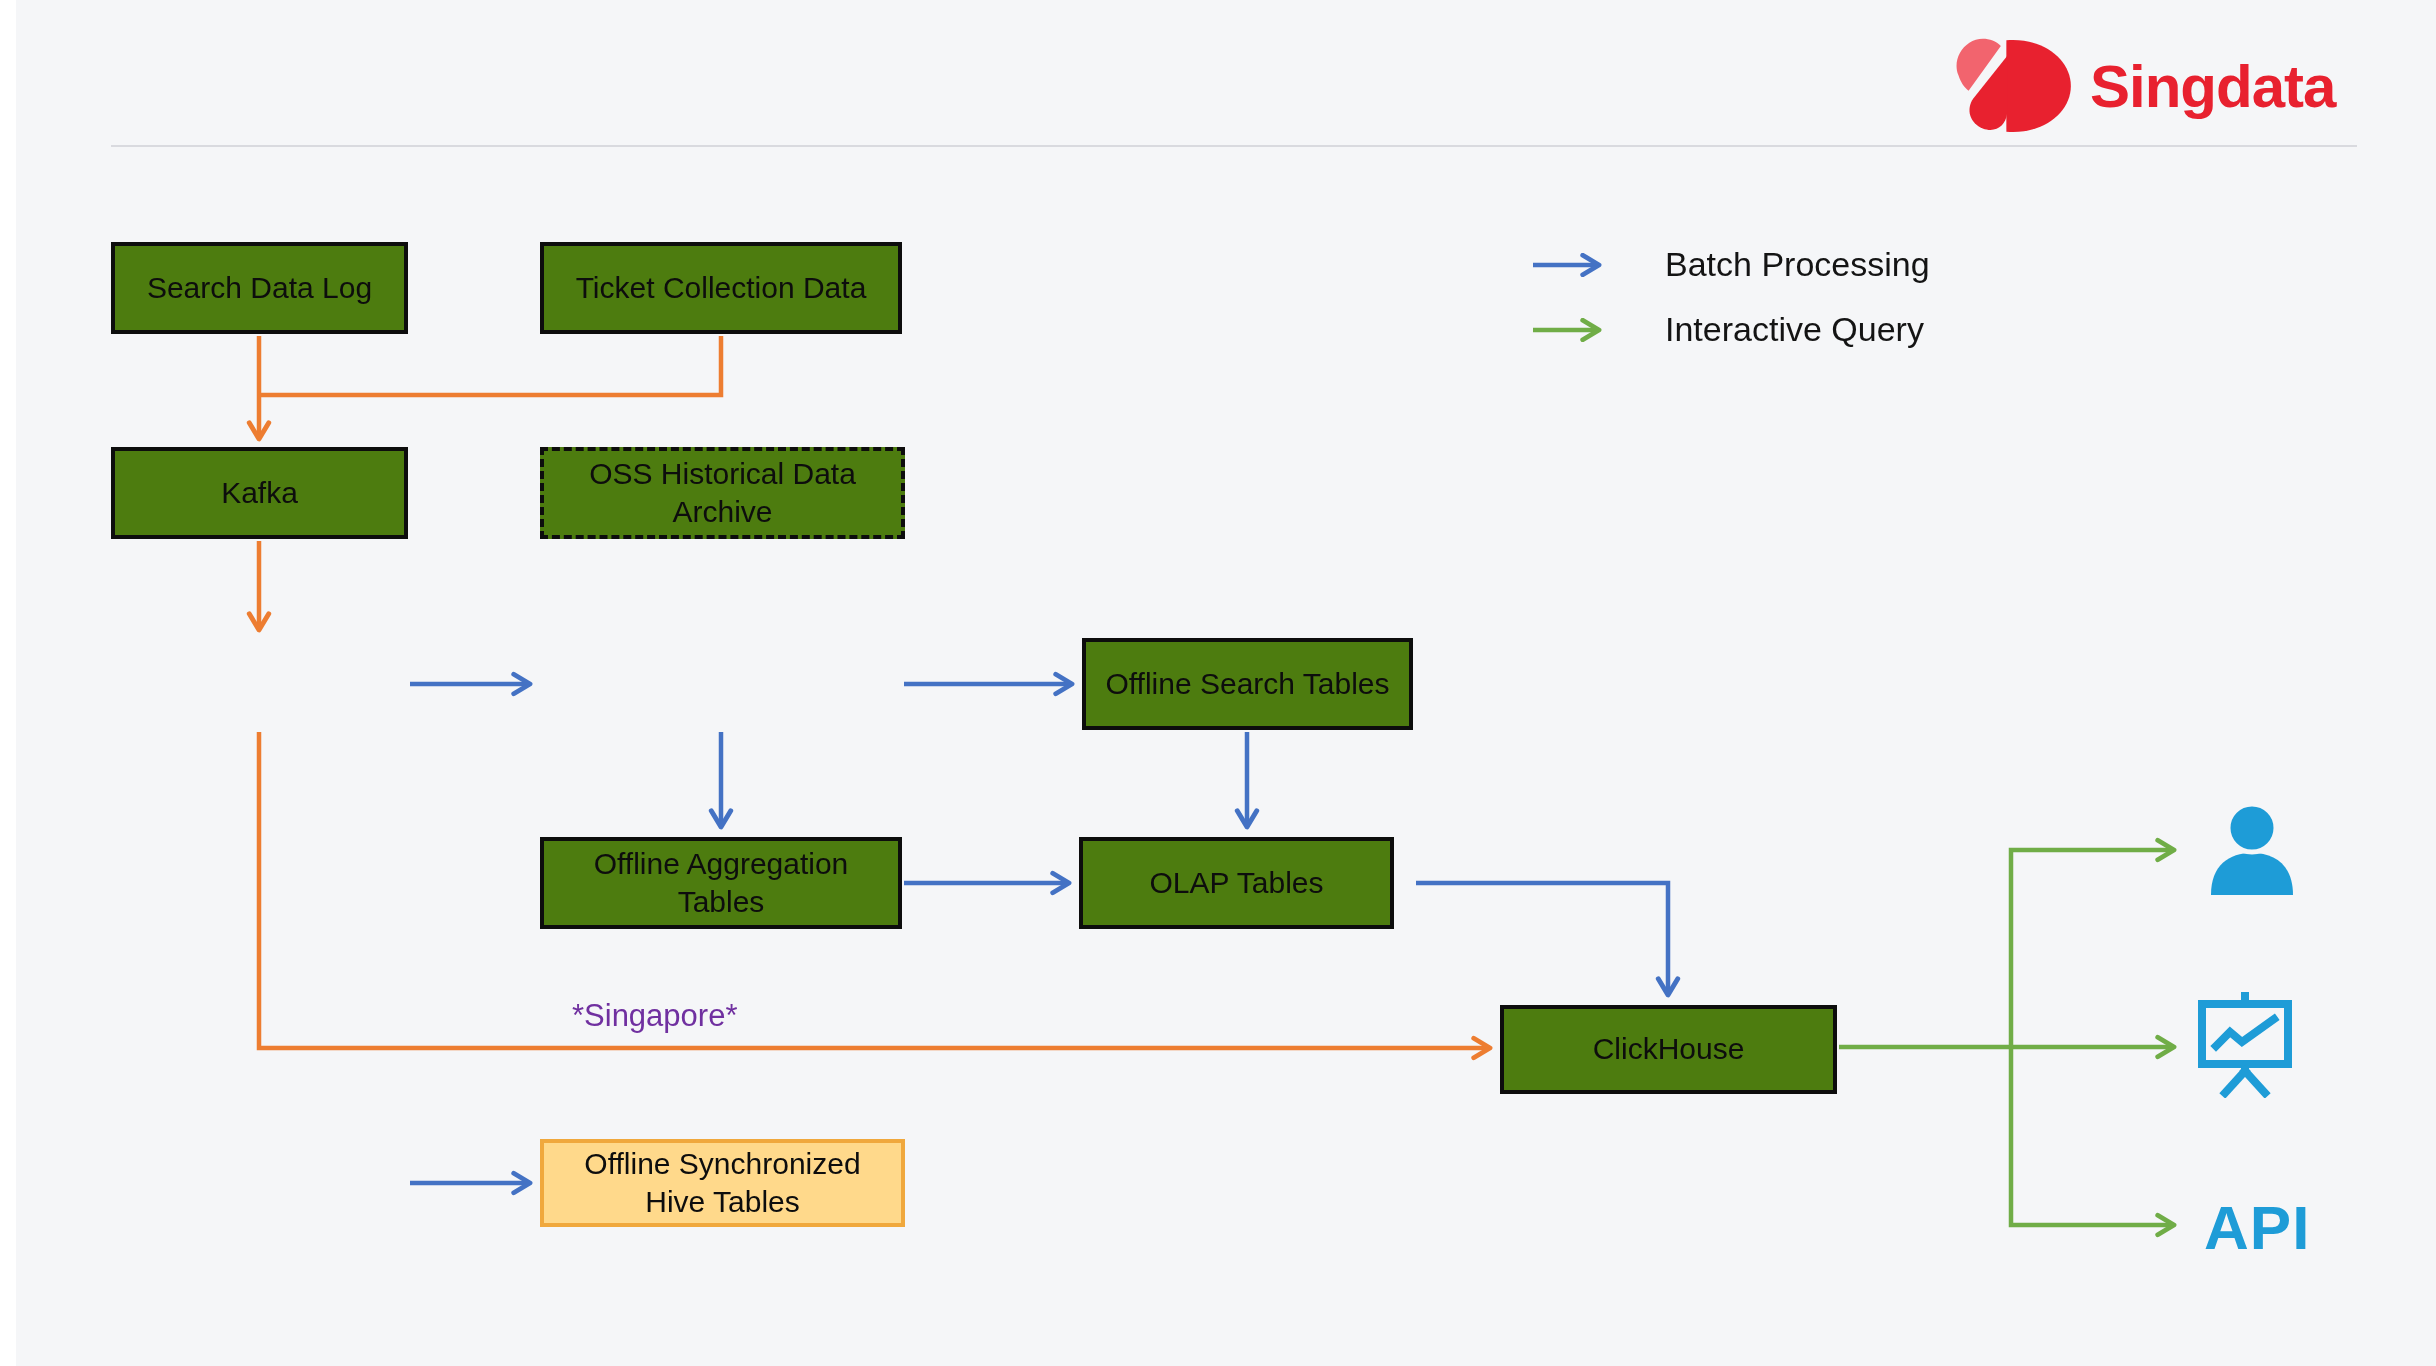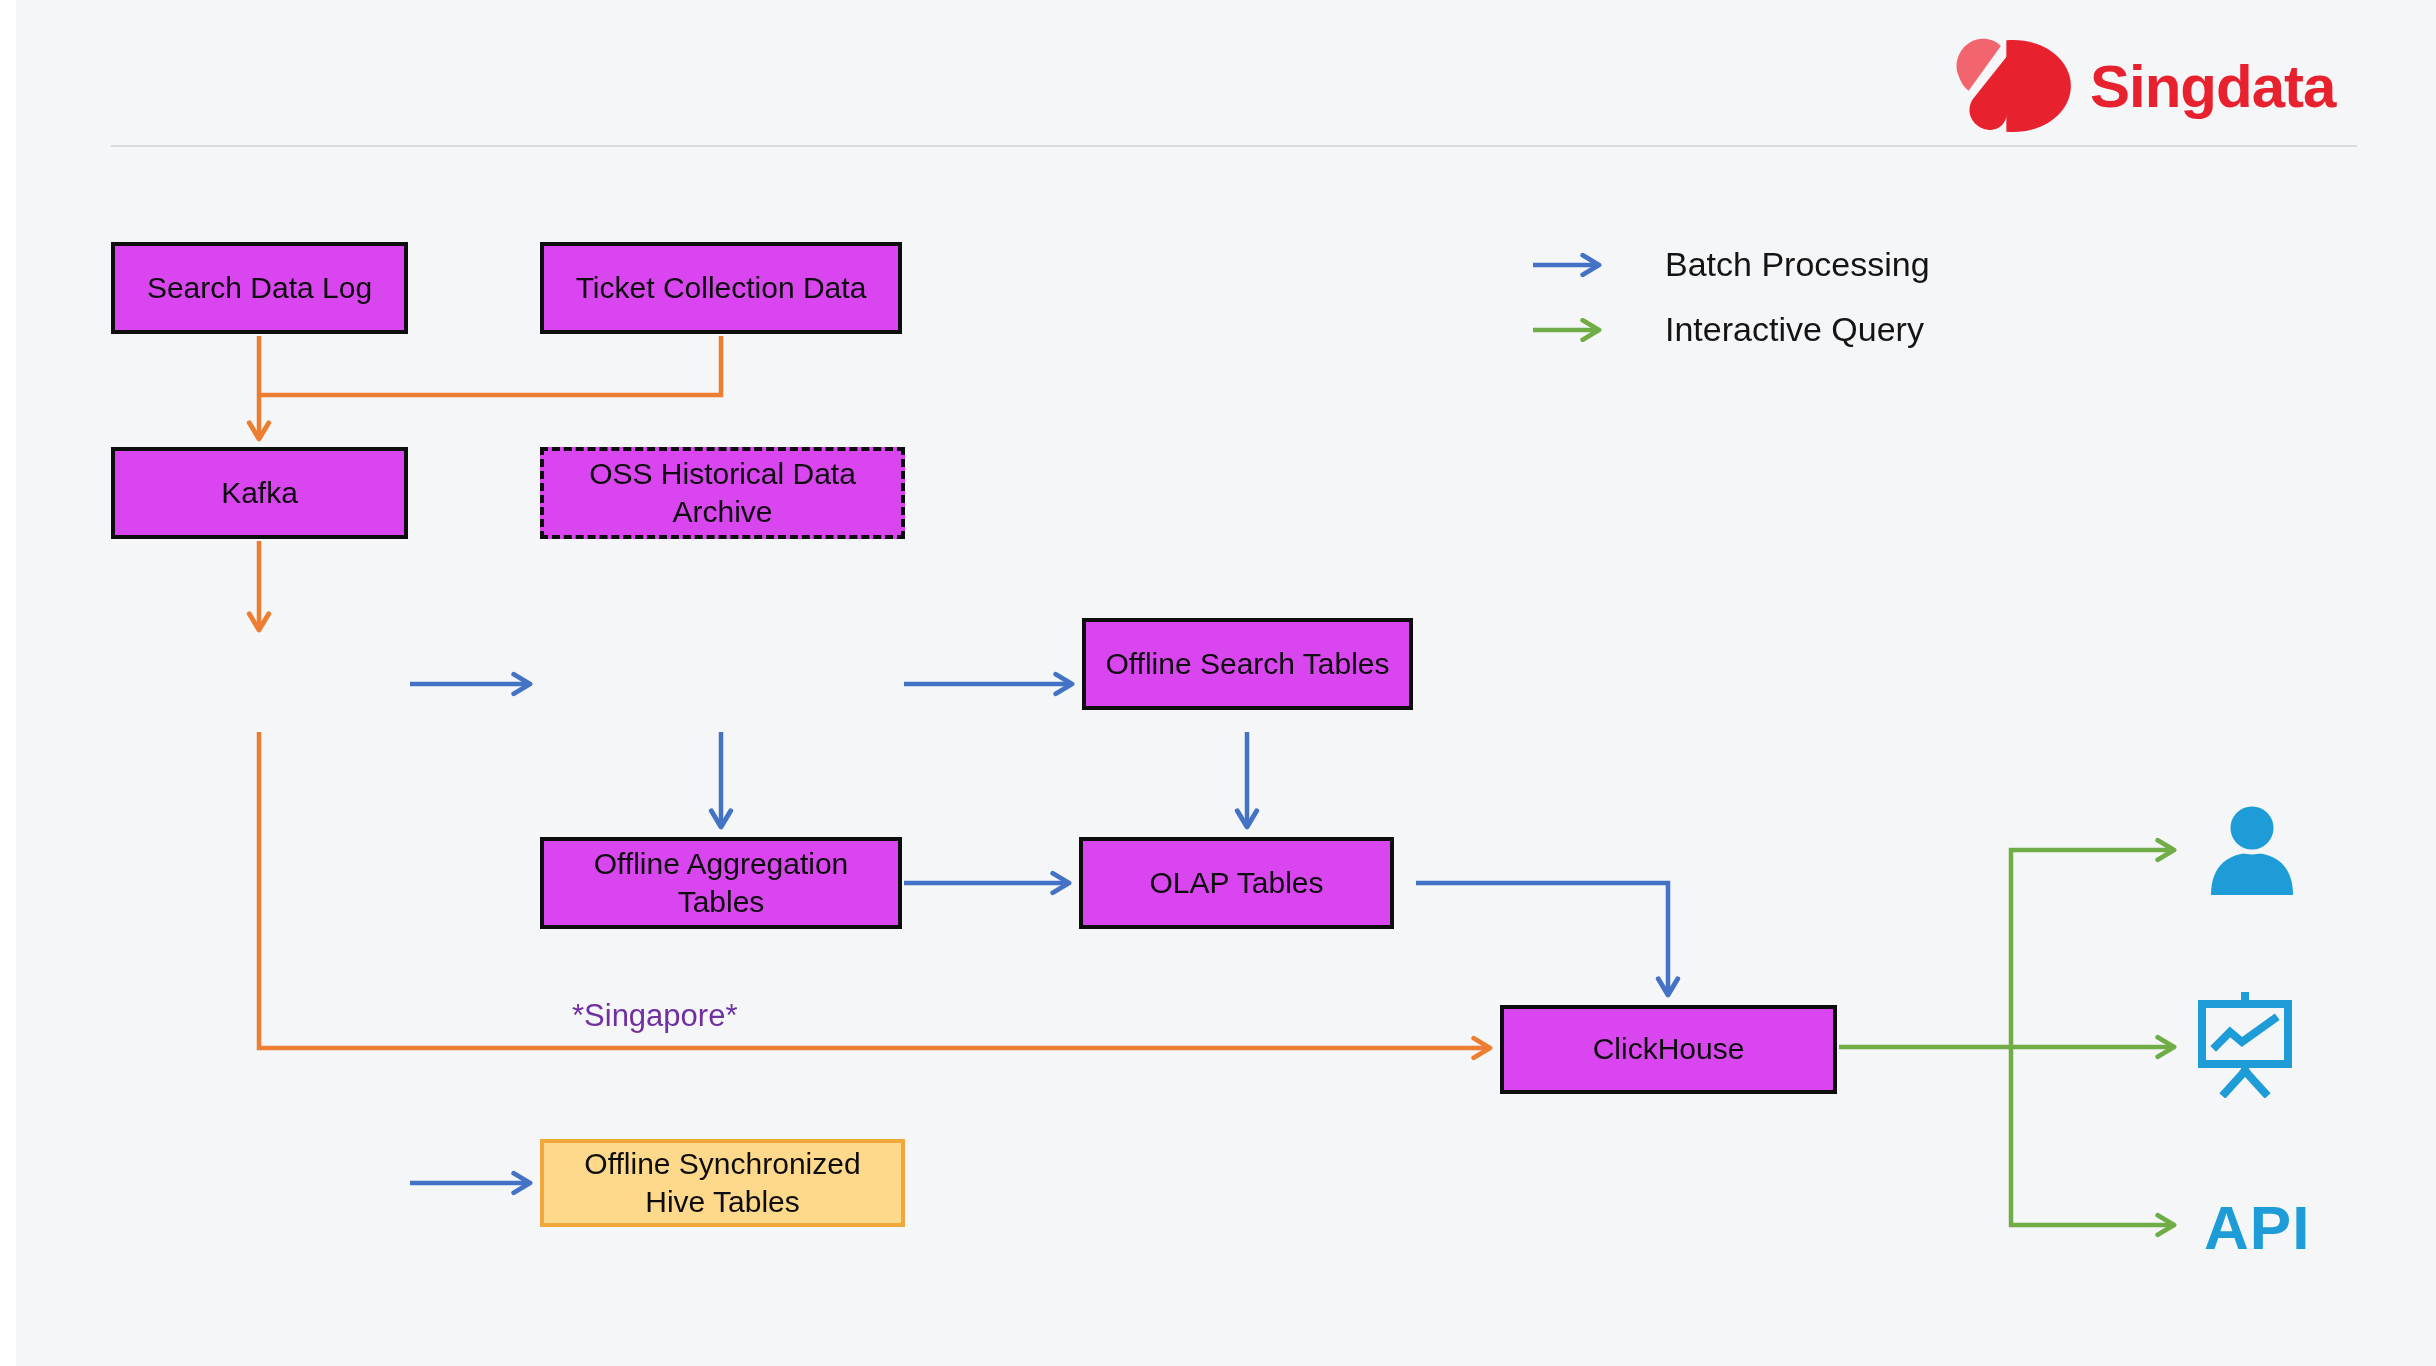--- a/index.html
+++ b/index.html
@@ -19,21 +19,21 @@
   .brand-mark { width:118px; height:96px; }
   .brand-word { font-size:60px; font-weight:bold; color:#E8212F; letter-spacing:-1px; }
   
   .legend { position:absolute; left:1515px; top:243px; display:flex; flex-direction:column; gap:22px; }
   .legend-row { display:flex; align-items:center; height:43px; }
   .legend-row svg { display:block; margin-right:48px; }
   .legend-label { font-size:34px; color:#141414; }
   
   .node {
     position:absolute; box-sizing:border-box;
-    background:#d946ef; border:4px solid #0d0d0d;
+    background:#4d7c0f; border:4px solid #0d0d0d;
     display:flex; align-items:center; justify-content:center;
     text-align:center; font-size:30px; line-height:1.27; padding:4px 12px;
   }
   .node--dashed { border-style:dashed; }
   .node--accent { background:#FFD98B; border-color:#F0A83D; }
   
   .flows { position:absolute; left:0; top:0; z-index:0; }
   .node, .annotation, .output-icon, .output-api { z-index:1; }
   
   .annotation {
@@ -112,21 +112,21 @@
   <div class="node" style="left:95px; top:242px; width:297px; height:92px;">Search Data Log</div>
 
   <div class="node" style="left:524px; top:242px; width:362px; height:92px;">Ticket Collection Data</div>
 
   <div class="node" style="left:95px; top:447px; width:297px; height:92px;">Kafka</div>
 
   <div class="node node--dashed" style="left:524px; top:447px; width:365px; height:92px;">OSS Historical Data Archive</div>
 
 
 
-  <div class="node" style="left:1066px; top:618px; width:331px; height:92px;">Offline Search Tables</div>
+  <div class="node" style="left:1066px; top:638px; width:331px; height:92px;">Offline Search Tables</div>
 
   <div class="node" style="left:524px; top:837px; width:362px; height:92px;">Offline Aggregation Tables</div>
 
   <div class="node" style="left:1063px; top:837px; width:315px; height:92px;">OLAP Tables</div>
 
   <div class="node" style="left:1484px; top:1005px; width:337px; height:89px;">ClickHouse</div>
 
 
   <div class="node node--accent" style="left:524px; top:1139px; width:365px; height:88px;">Offline Synchronized Hive Tables</div>
 

